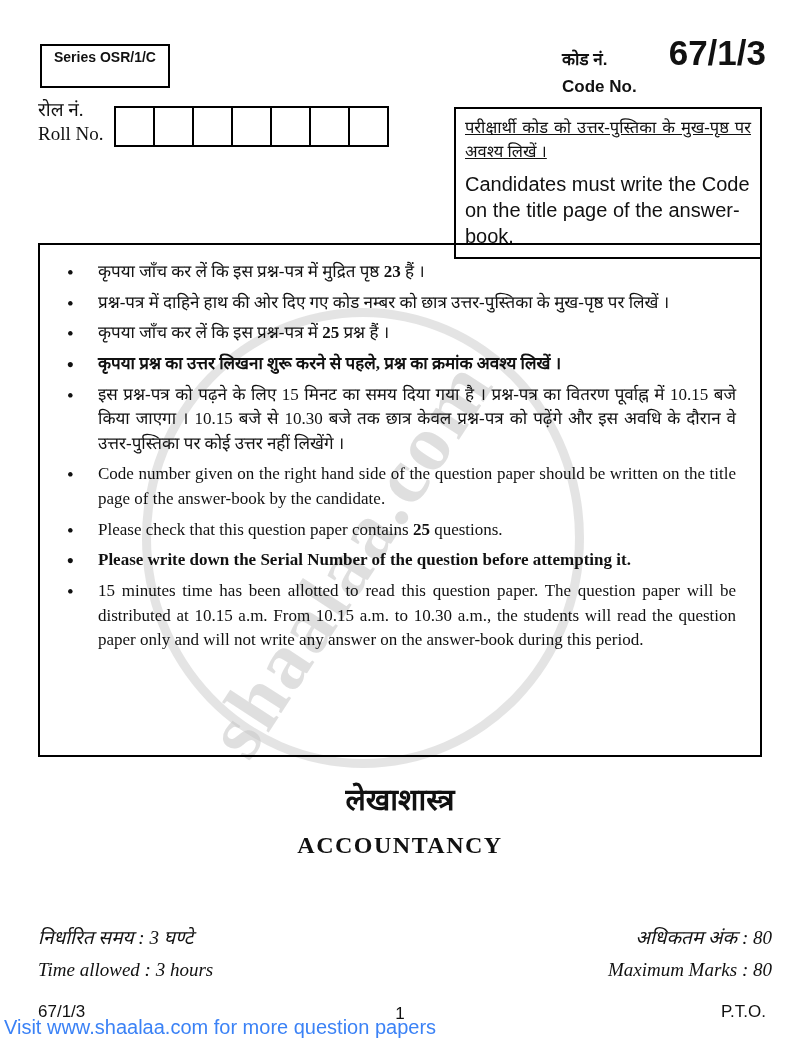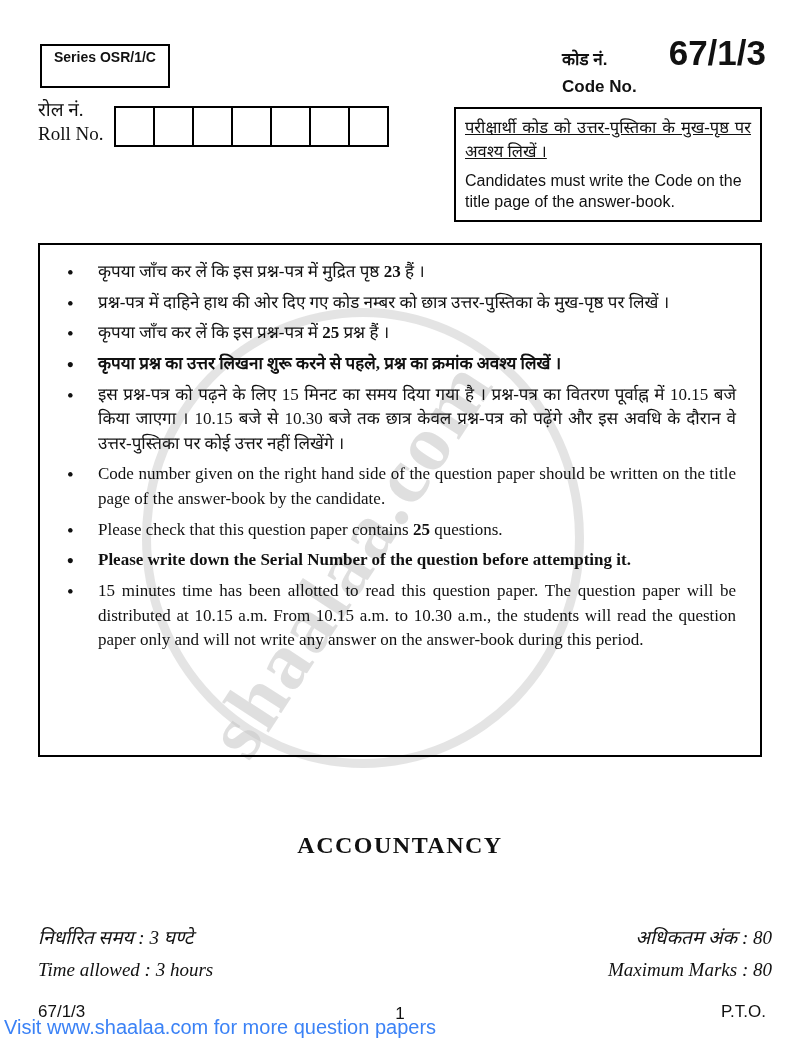--- a/index.html
+++ b/index.html
@@ -25,21 +25,21 @@
     font-family:"Liberation Sans","DejaVu Sans",sans-serif; font-weight:bold; font-size:35px; }
 
   
   .roll-label { position:absolute; left:38px; top:98px; font-size:19px; line-height:24px; }
   .roll-grid { position:absolute; left:114px; top:106px; display:flex; }
   .roll-cell { width:41px; height:41px; border:2px solid #000; margin-left:-2px; background:#fff; }
   .roll-cell:first-child { margin-left:0; }
   .notice-box { position:absolute; left:454px; top:107px; width:308px; border:2px solid #000;
     padding:7px 9px 8px 9px; }
   .notice-box .hi { font-size:16.5px; line-height:1.45; text-align:justify;text-decoration:underline; }
-  .notice-box .en { font-family:"Liberation Sans","DejaVu Sans",sans-serif; font-size:16px;
+  .notice-box .en { font-family:"Liberation Sans","DejaVu Sans",sans-serif; font-size:20px;
     line-height:1.3; margin-top:7px; }
 
   
   .inst-box { position:absolute; left:38px; top:243px; width:724px; height:514px;
     border:2px solid #000; padding:15px 24px 0 58px; overflow:hidden; }
   .inst-box ul { list-style:none; }
   .inst-box li { position:relative; margin-bottom:6px; font-size:17px; line-height:1.45;
     text-align:justify; }
   .inst-box li::before { content:"\2022"; position:absolute; left:-31px; top:-1px; font-size:19px; }
   .inst-box li.bold { font-weight:bold; }
@@ -110,20 +110,21 @@
         <li class="hi"><span>कृपया जाँच कर लें कि इस प्रश्न-पत्र में </span><span class="seg-bold">25</span><span> प्रश्न हैं ।</span></li>
         <li class="hi bold"><span>कृपया प्रश्न का उत्तर लिखना शुरू करने से पहले, प्रश्न का क्रमांक अवश्य लिखें ।</span></li>
         <li class="hi"><span>इस प्रश्न-पत्र को पढ़ने के लिए 15 मिनट का समय दिया गया है ।  प्रश्न-पत्र का वितरण पूर्वाह्न में 10.15 बजे किया जाएगा ।  10.15 बजे से 10.30 बजे तक छात्र केवल प्रश्न-पत्र को पढ़ेंगे और इस अवधि के दौरान वे उत्तर-पुस्तिका पर कोई उत्तर नहीं लिखेंगे ।</span></li>
         <li class="en"><span>Code number given on the right hand side of the question paper should be written on the title page of the answer-book by the candidate.</span></li>
         <li class="en"><span>Please check that this question paper contains </span><span class="seg-bold">25</span><span> questions.</span></li>
         <li class="en bold"><span>Please write down the Serial Number of the question before attempting it.</span></li>
         <li class="en"><span>15 minutes time has been allotted to read this question paper. The question paper will be distributed at 10.15 a.m. From 10.15 a.m. to 10.30 a.m., the students will read the question paper only and will not write any answer on the answer-book during this period.</span></li>
       </ul>
   </div>
 
+  <div class="title-hi">लेखाशास्त्र</div>
   <div class="title-en">ACCOUNTANCY</div>
 
   <div class="detail-row r1">
     <span>निर्धारित समय : 3 घण्टे</span>
     <span>अधिकतम अंक : 80</span>
   </div>
   <div class="detail-row r2">
     <span>Time allowed : 3 hours</span>
     <span>Maximum Marks : 80</span>
   </div>

